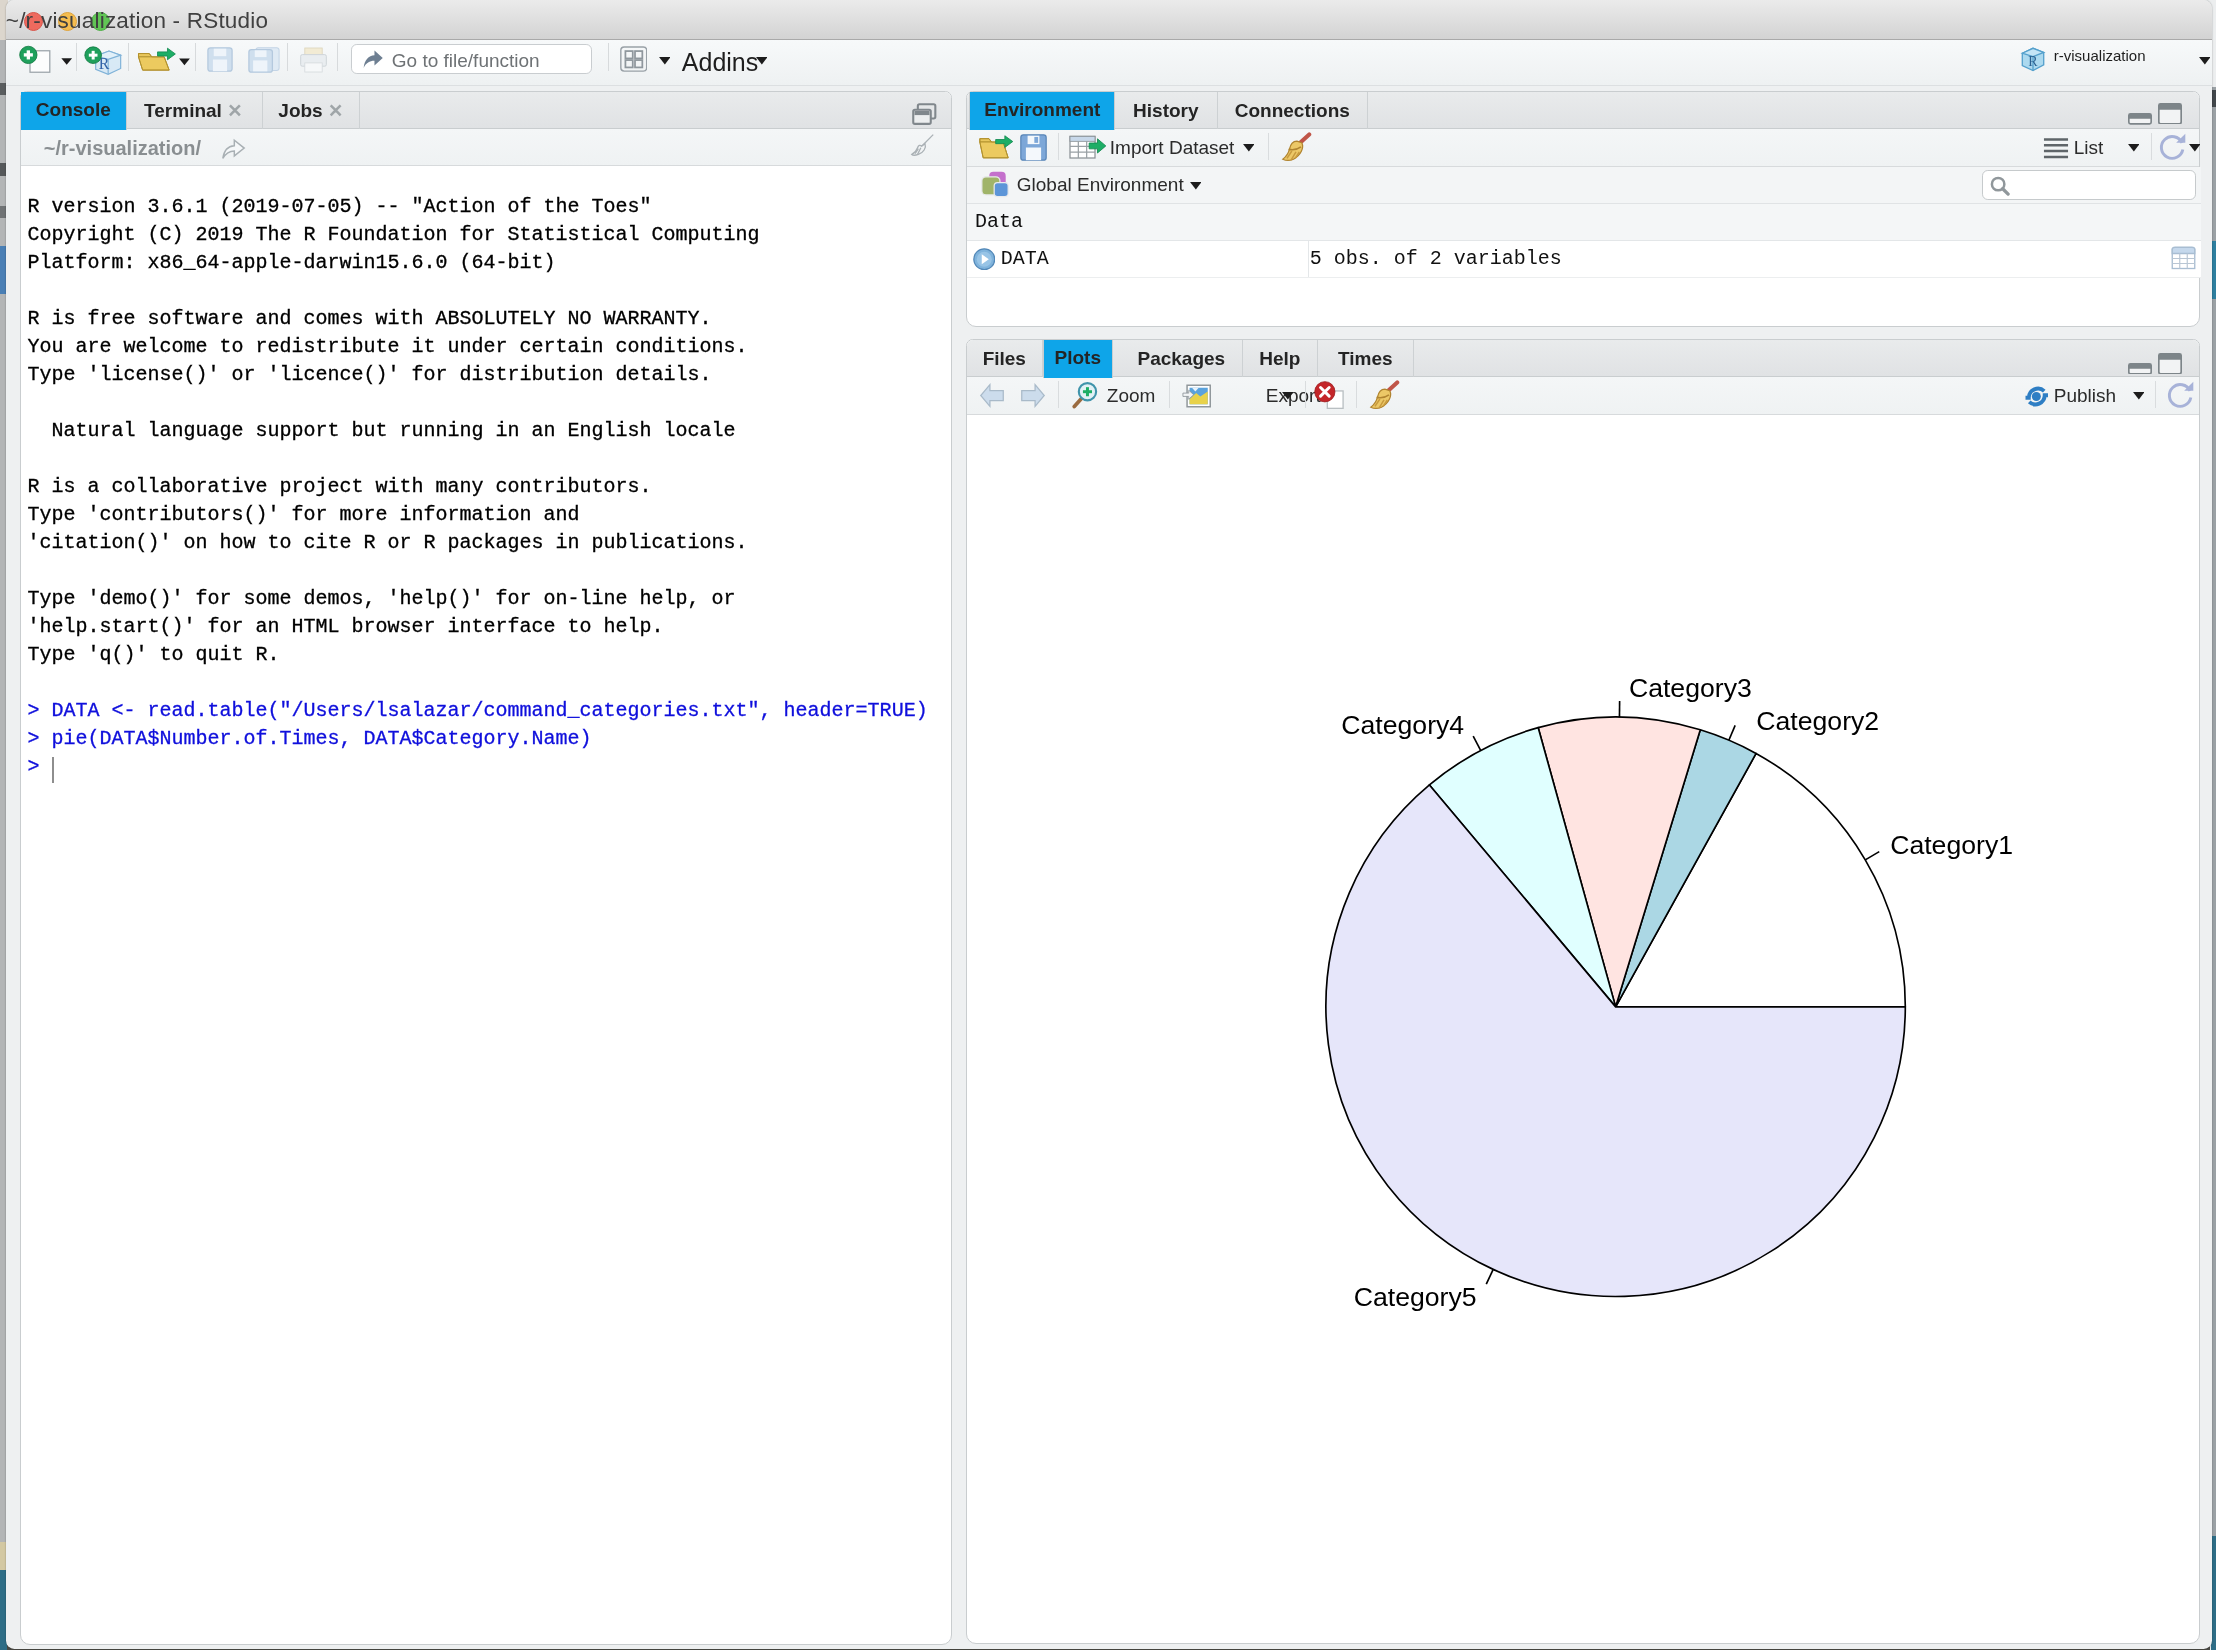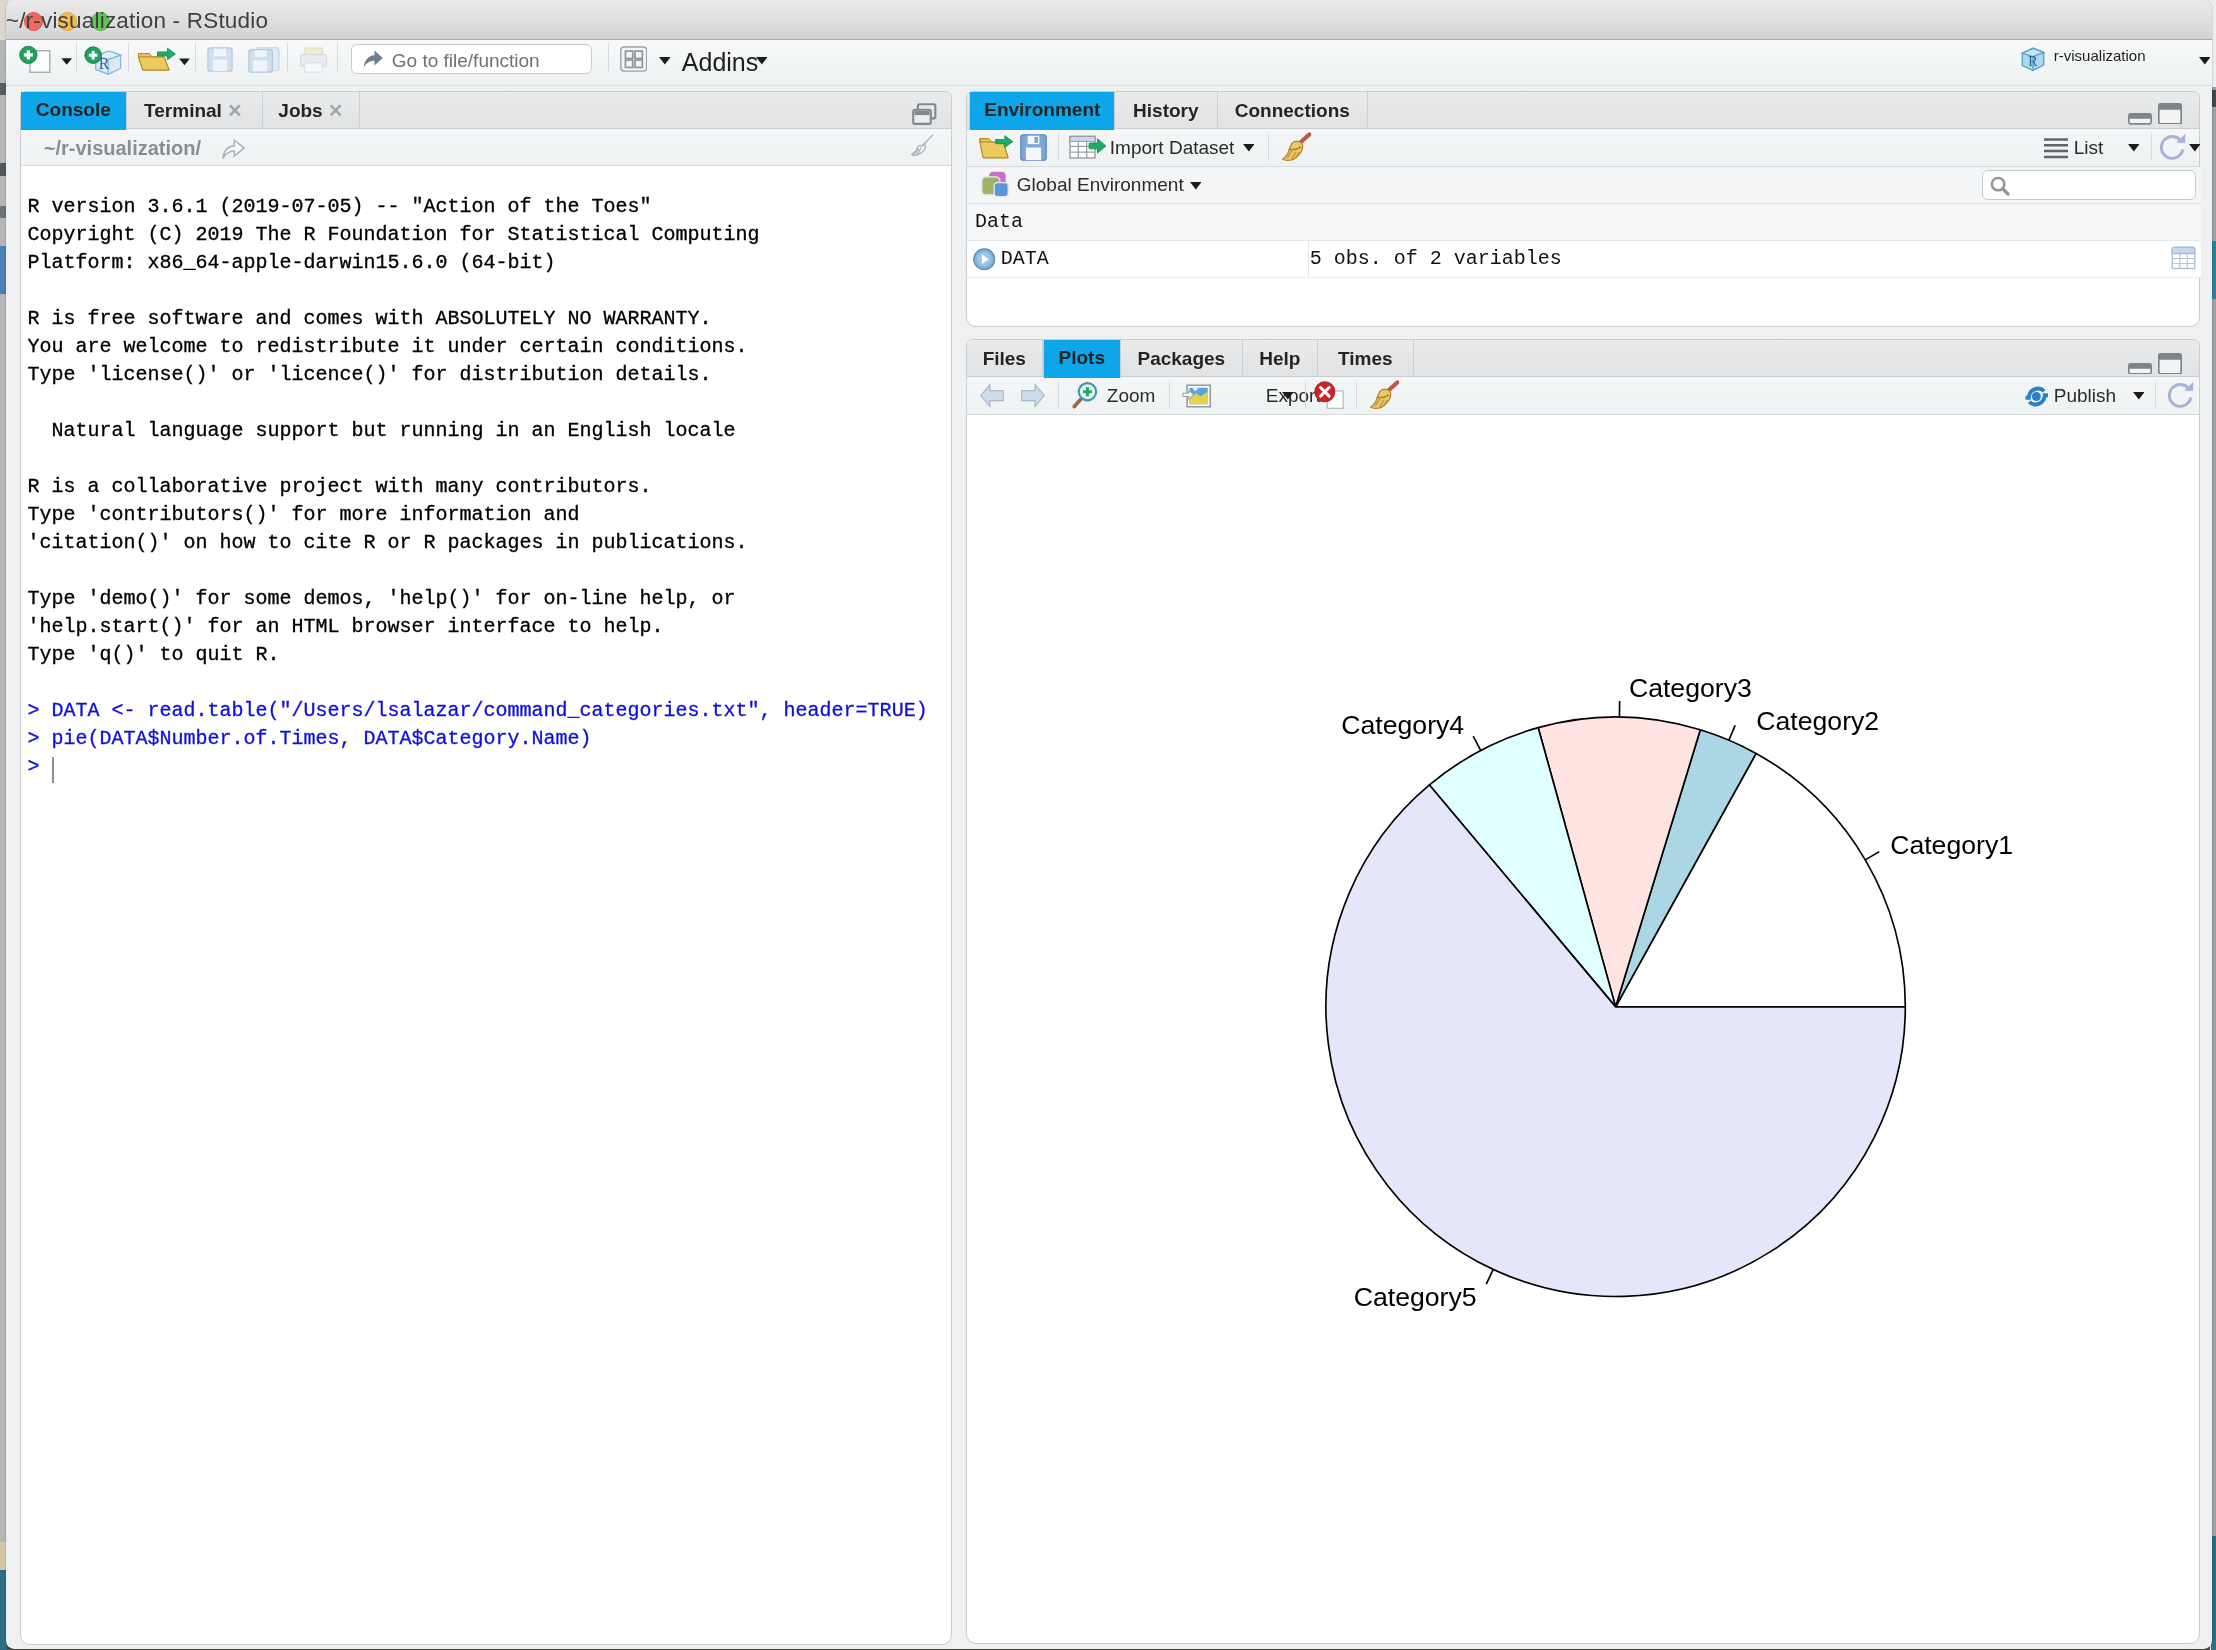--- a/index.html
+++ b/index.html
@@ -267,21 +267,21 @@
           <path d="M1.5 15 L28.5 15 M1.5 21 L28.5 21 M10.5 9 L10.5 27 M19.5 9 L19.5 27" stroke="#b9c6d4" stroke-width="1.4"></path>
         </svg>
       </div>
     </div>
     <div class="panel" id="plotsp" style="left:960px;top:339px;width:1234px;height:1305px;">
       <div class="tabstrip"></div>
       <div class="tab" style="left:0px;width:76px;border-right:1.7px solid #cdd1d3;line-height:37px;">Files</div>
       <div class="tab" style="left:154px;width:122px;border-right:1.7px solid #cdd1d3;line-height:37px;">Packages</div>
       <div class="tab" style="left:276px;width:75px;border-right:1.7px solid #cdd1d3;line-height:37px;">Help</div>
       <div class="tab" style="left:351px;width:96px;border-right:1.7px solid #cdd1d3;line-height:37px;">Times</div>
-      <div class="tab active" style="left:76px;width:78px;line-height:35px;">Plots</div>
+      <div class="tab active" style="left:76px;width:70px;line-height:35px;">Plots</div>
       <svg class="abs" style="left:1161px;top:22.5px" width="24" height="11.7" viewBox="0 0 29 14">
         <rect x="1" y="1" width="27" height="12" rx="2" fill="#f2f3f4" stroke="#7d8589" stroke-width="2"></rect>
         <path d="M1 3 Q1 1 3 1 L26 1 Q28 1 28 3 L28 7 L1 7 Z" fill="#7d8589"></path>
       </svg>
       <svg class="abs" style="left:1191px;top:12.5px" width="24" height="21.6" viewBox="0 0 29 26">
         <rect x="1" y="1" width="27" height="24" rx="2" fill="#f2f3f4" stroke="#7d8589" stroke-width="2"></rect>
         <path d="M1 3 Q1 1 3 1 L26 1 Q28 1 28 3 L28 8 L1 8 Z" fill="#7d8589"></path>
       </svg>
       <div class="ptool" style="top:37px;height:38px;">
         <svg class="abs" style="left:12.5px;top:5.8px" width="26" height="25" viewBox="0 0 31 30">

